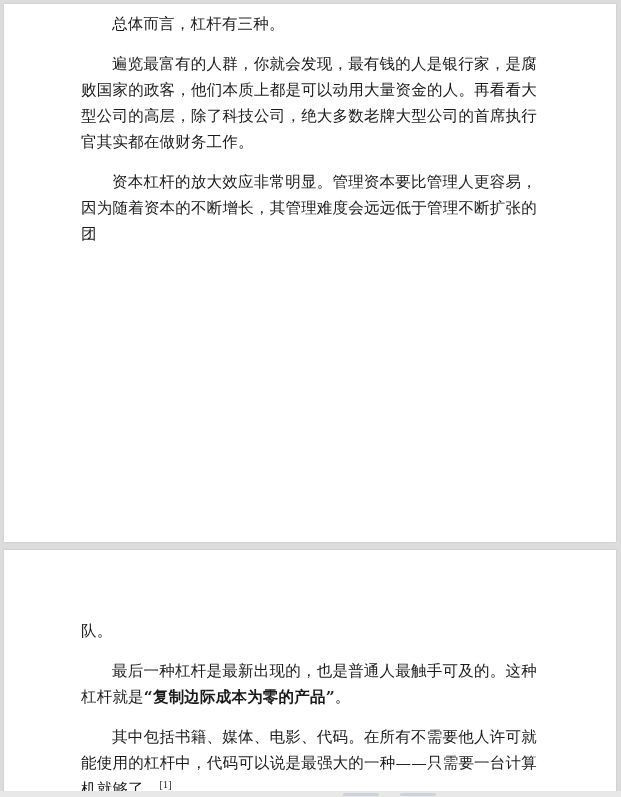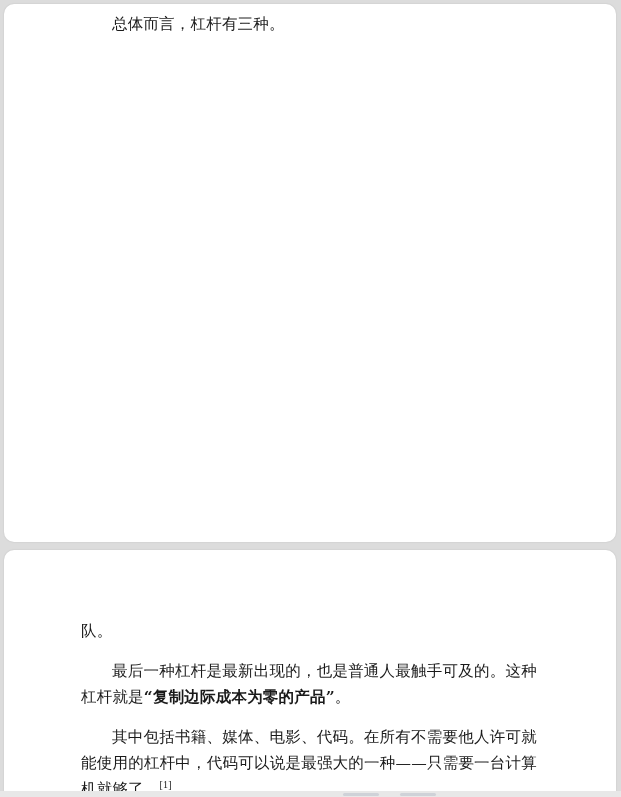--- a/index.html
+++ b/index.html
@@ -20,21 +20,20 @@
     left: 0; top: 0;
     width: 621px; height: 797px;
     background: #dcdcdc;
   }
   .page {
     position: absolute;
     left: 4px;
     width: 612px;
     background: #ffffff;
     box-shadow: 0 0 2px rgba(0,0,0,0.12);
-    border-radius: 10px;
   }
   .page-1 { top: 4px; height: 538px; }
   .page-2 { top: 550px; height: 260px; }
   .content {
     position: absolute;
     left: 77px;
     width: 456px;
   }
   .page-1 .content { top: 7px; }
   .page-2 .content { top: 68px; }
@@ -72,20 +71,26 @@
 </head>
 <body>
 
 <div class="viewer">
 
   <div class="page page-1">
     <div class="content">
       <p class="indent">
         <span>总体而言，杠杆有三种。</span>
       </p>
+      <p class="indent">
+        <span>遍览最富有的人群，你就会发现，最有钱的人是银行家，是腐败国家的政客，他们本质上都是可以动用大量资金的人。再看看大型公司的高层，除了科技公司，绝大多数老牌大型公司的首席执行官其实都在做财务工作。</span>
+      </p>
+      <p class="indent">
+        <span>资本杠杆的放大效应非常明显。管理资本要比管理人更容易，因为随着资本的不断增长，其管理难度会远远低于管理不断扩张的团</span>
+      </p>
     </div>
   </div>
 
   <div class="page page-2">
     <div class="content">
       <p class="noindent">
         <span>队。</span>
       </p>
       <p class="indent">
         <span>最后一种杠杆是最新出现的，也是普通人最触手可及的。这种杠杆就是</span><b class="strong">“复制边际成本为零的产品”</b><span>。</span>

